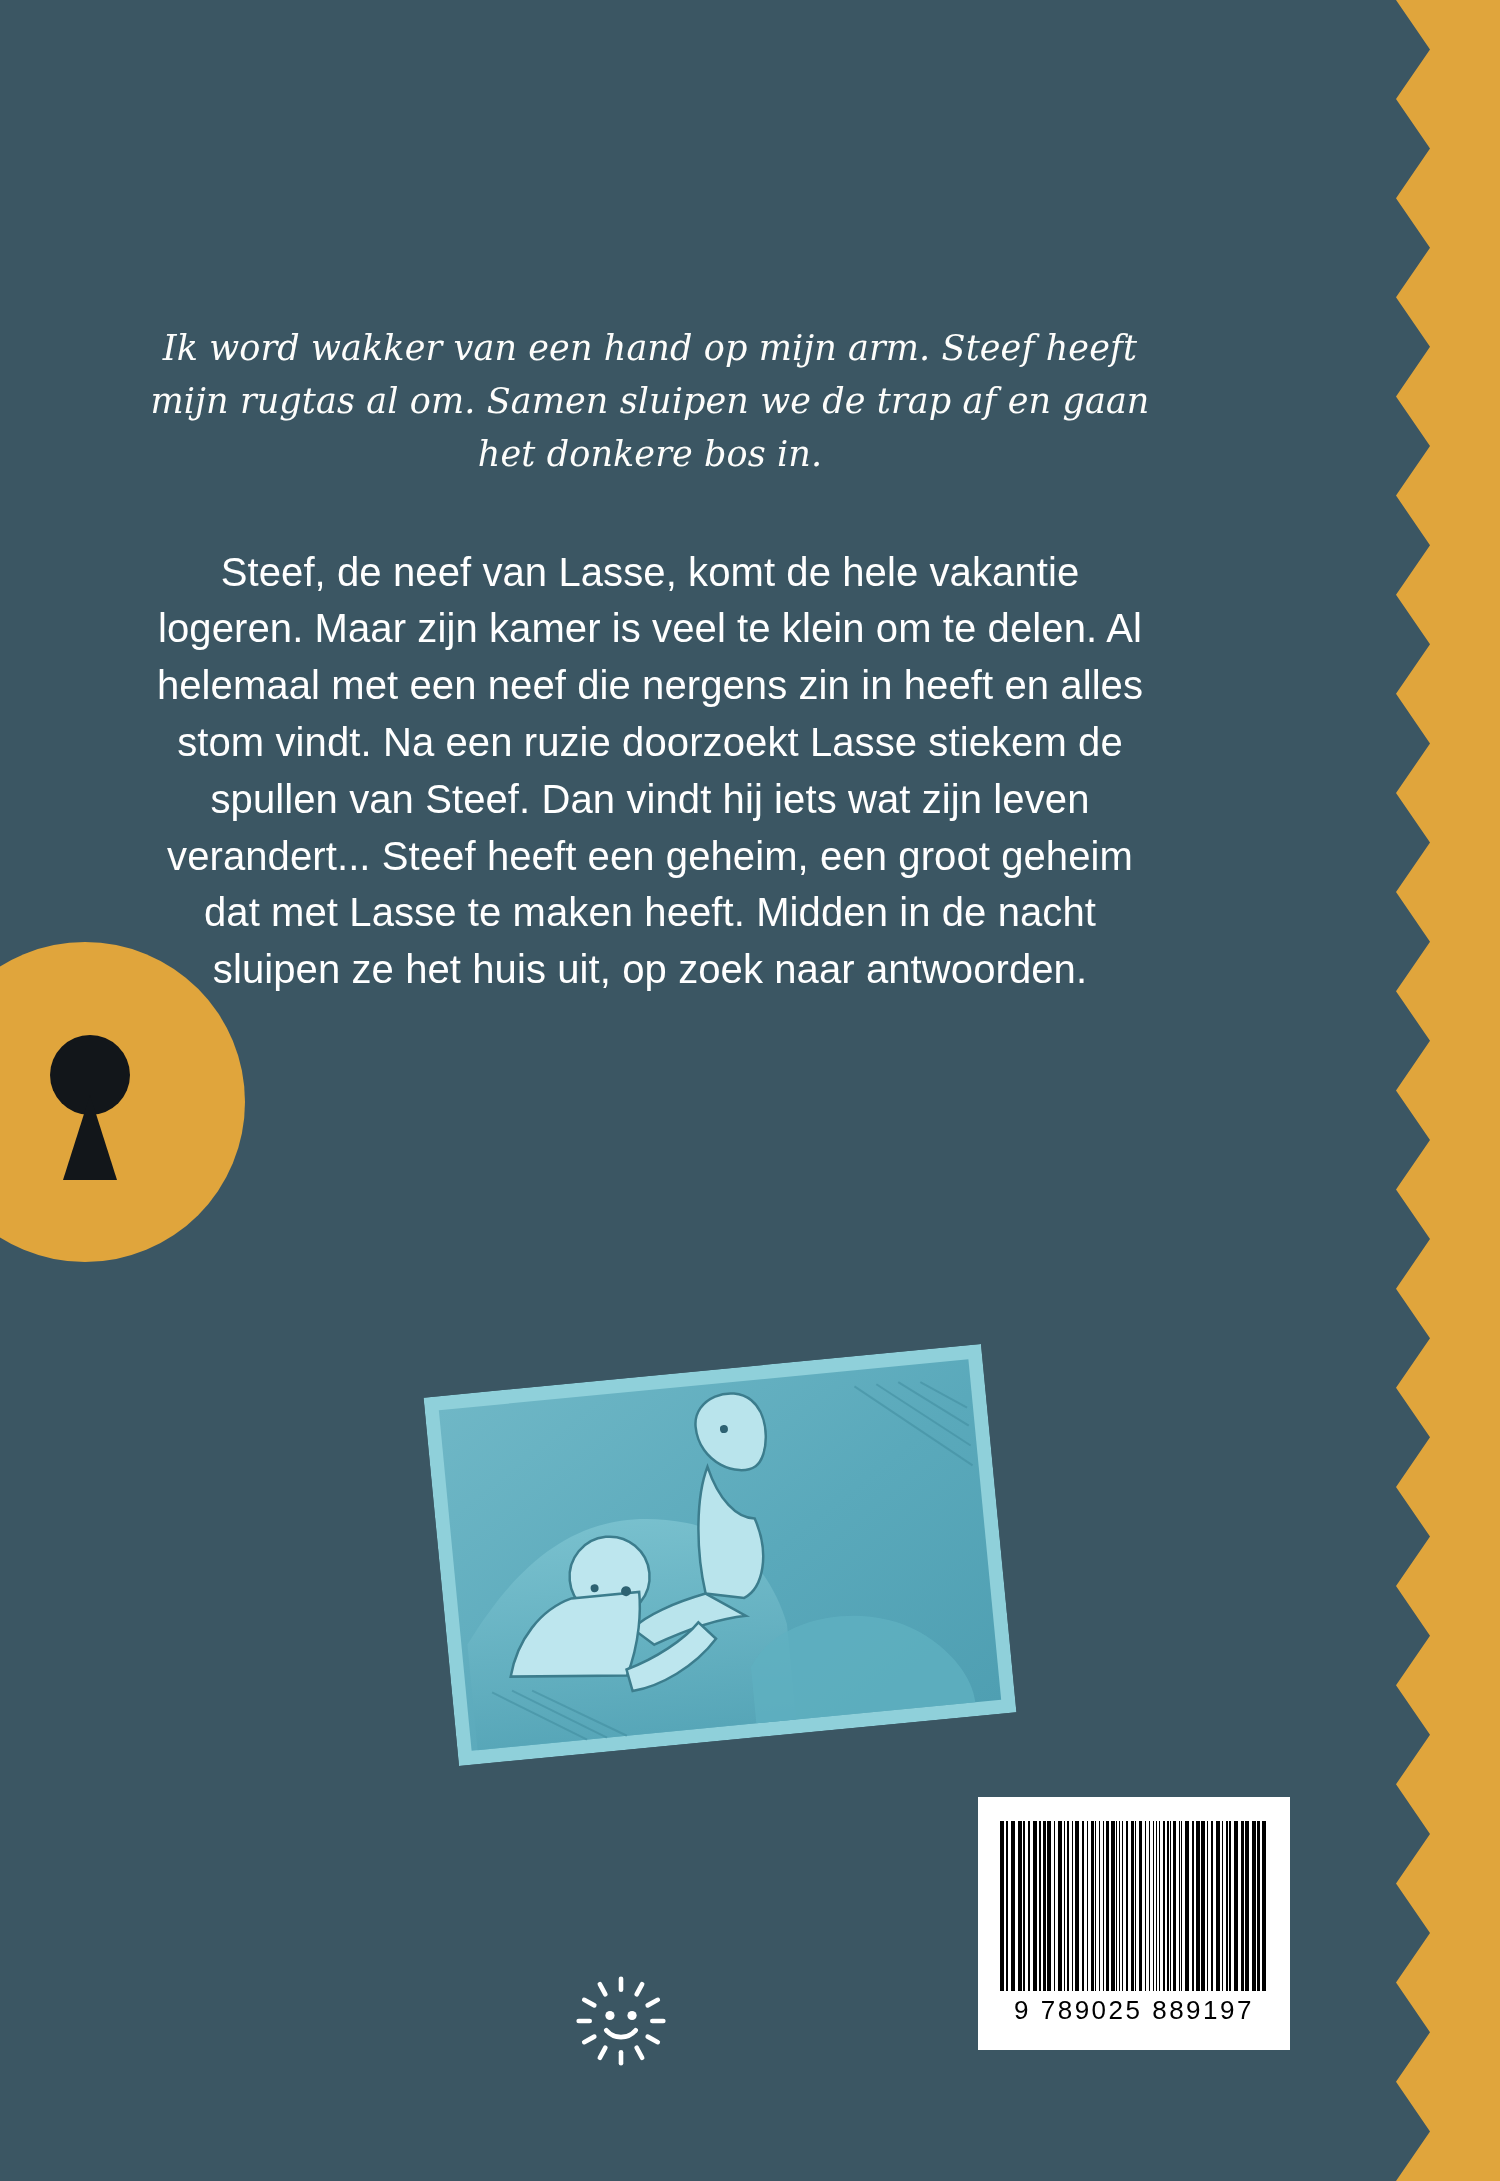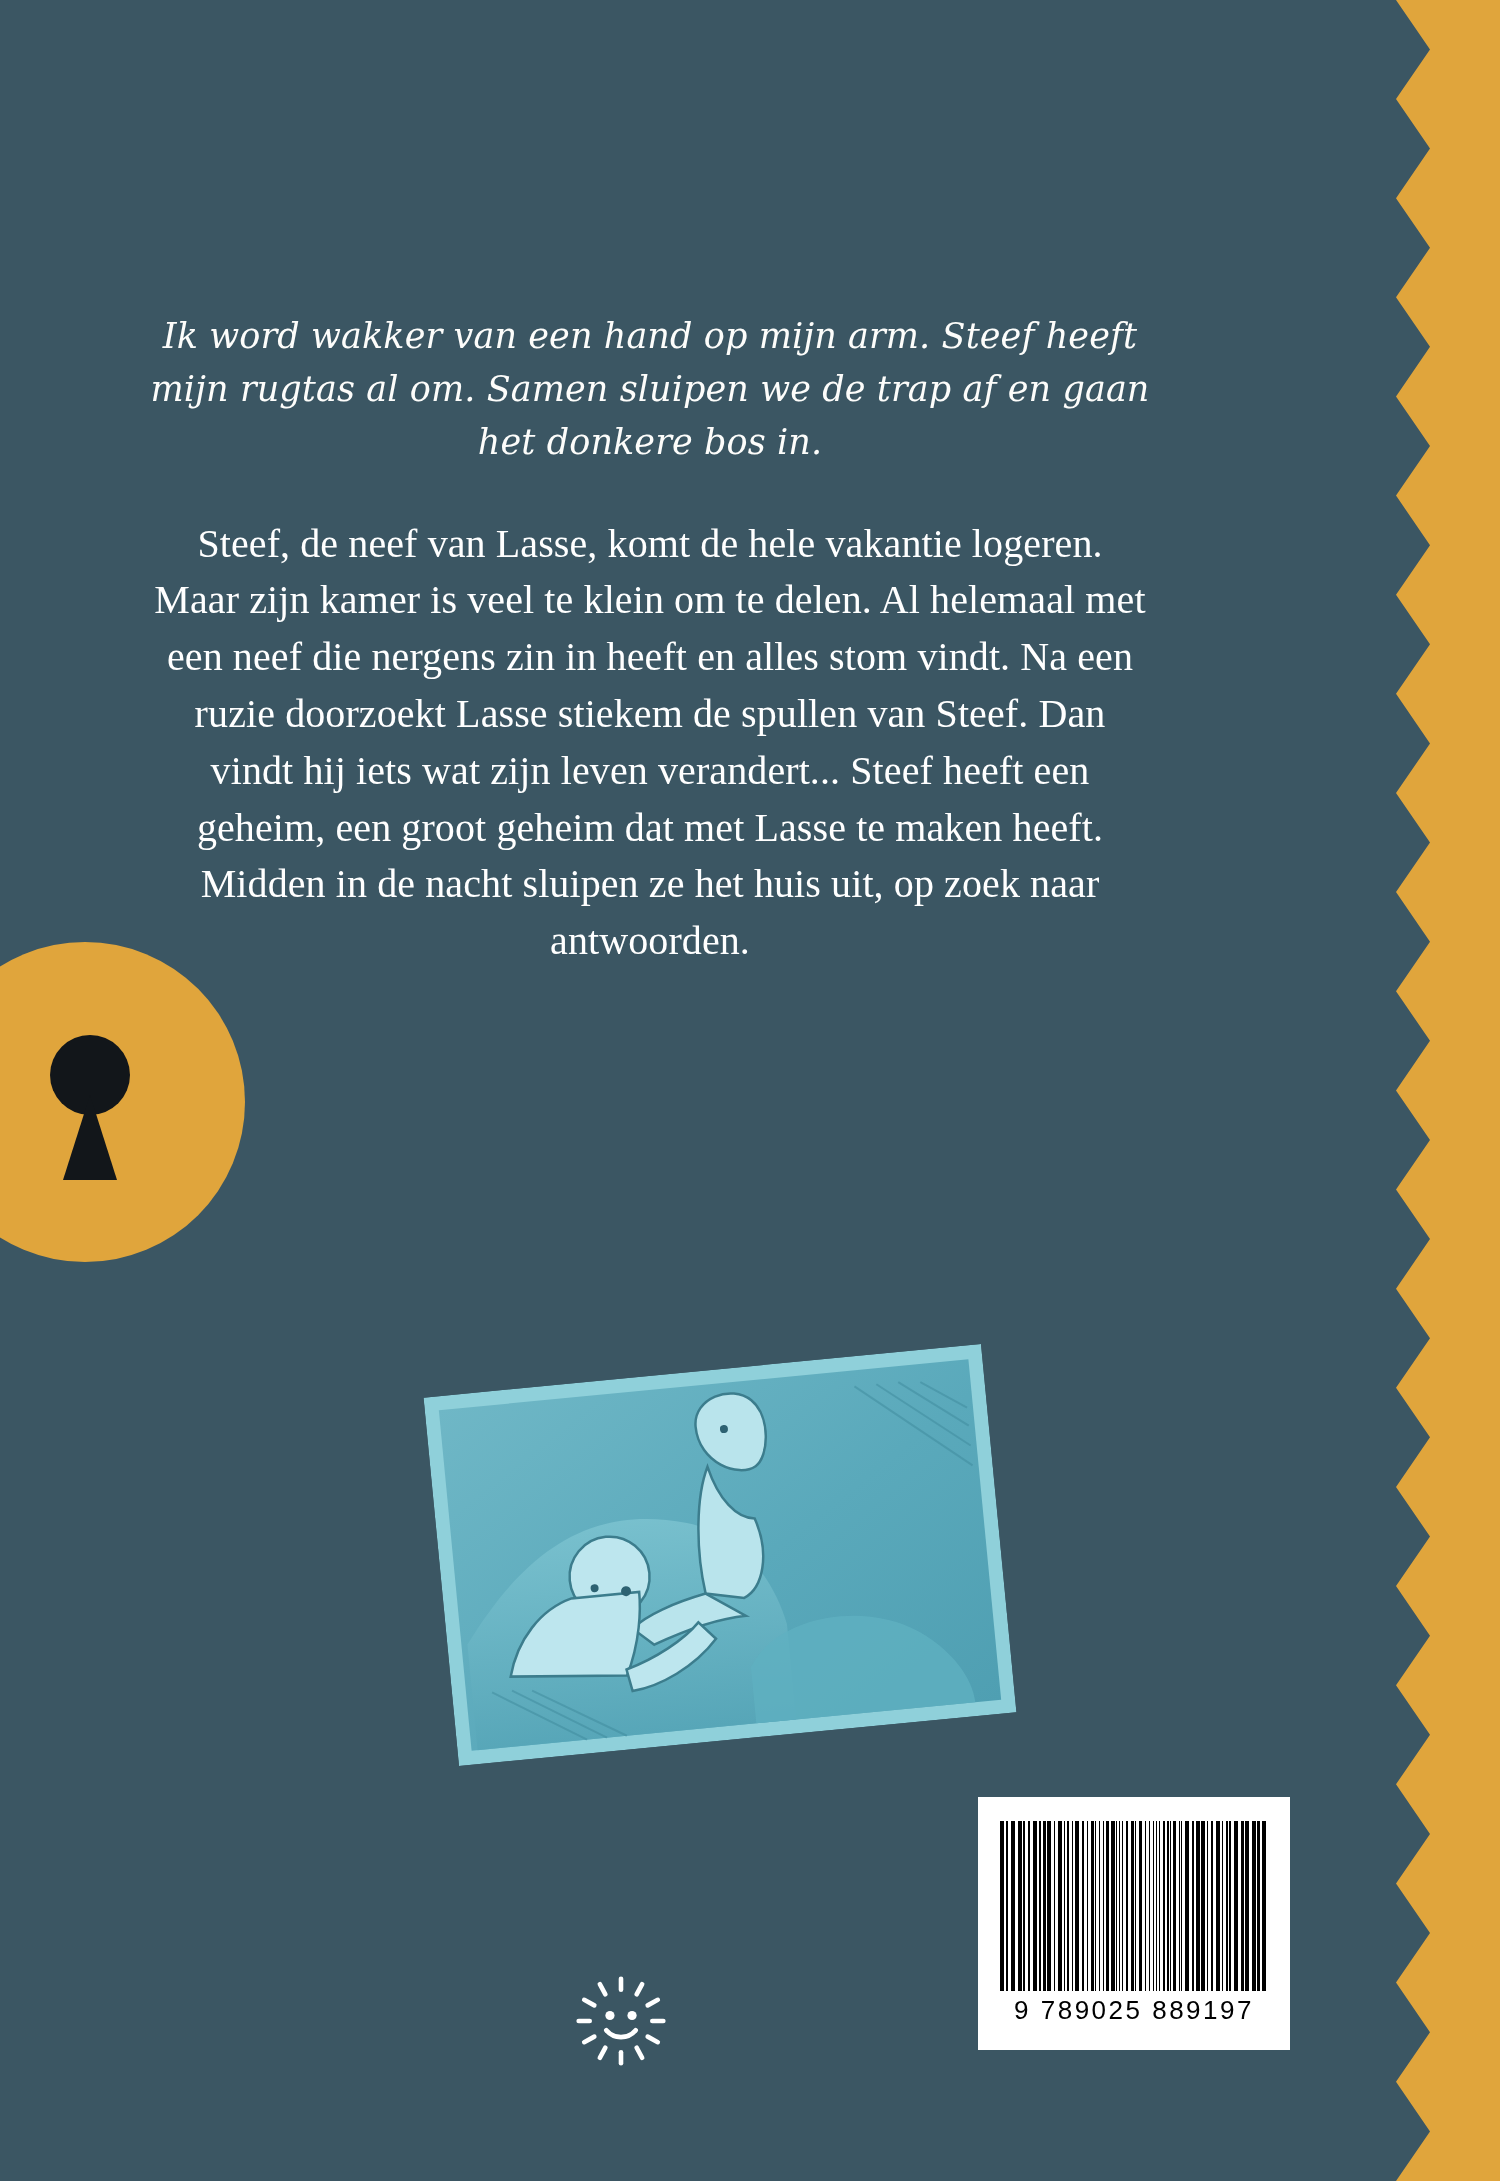--- a/index.html
+++ b/index.html
@@ -57,36 +57,36 @@
     left: 47px;
     top: 1035px;
     width: 86px;
     height: 145px;
   }
 
   
   .text-area {
     position: absolute;
     left: 150px;
-    top: 275px;
+    top: 287px;
     width: 1000px;
     text-align: center;
     color: #ffffff;
   }
   .pullquote {
     font-family: "DejaVu Serif", serif;
     font-style: italic;
     font-size: 35px;
     line-height: 1.52;
     color: #fdfdfb;
     letter-spacing: 0.1px;
   }
   .blurb {
-    margin-top: 46px;
-    font-family: Liberation Serif, serif;
+    margin-top: 62px;
+    font-family: Liberation Sans, sans-serif;
     font-size: 40px;
     line-height: 1.42;
     color: #ffffff;
     letter-spacing: 0.1px;
   }
 
   
   .illustration {
     position: absolute;
     left: 440px;

